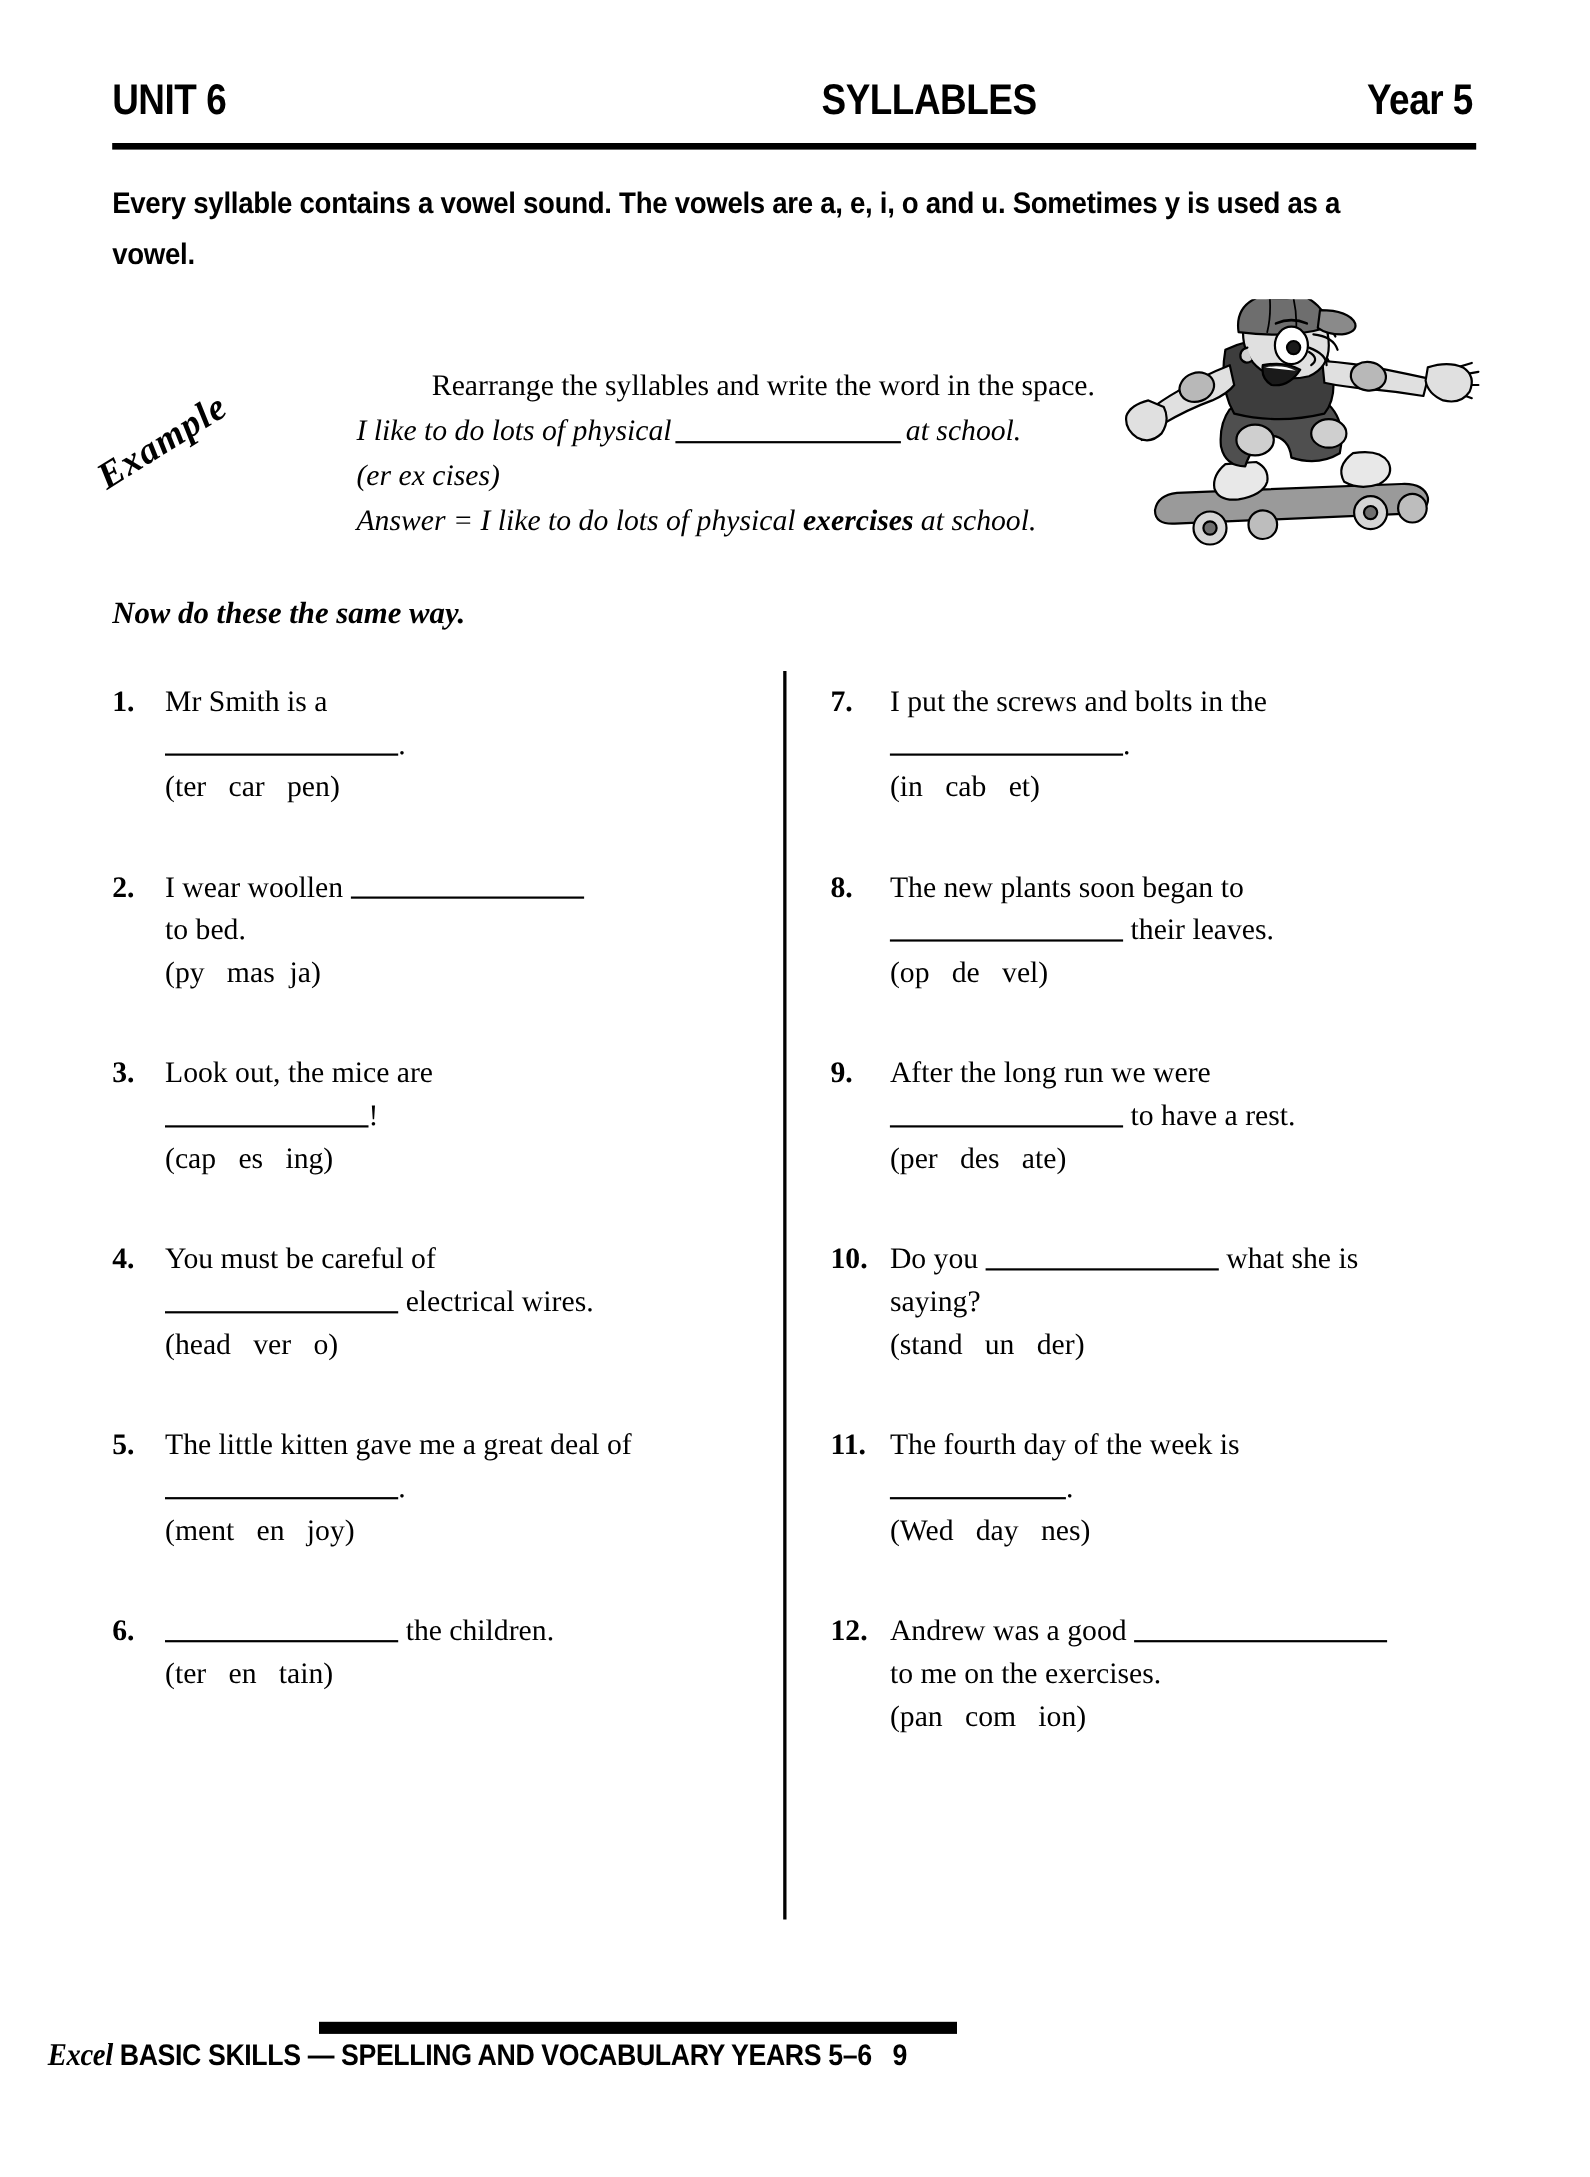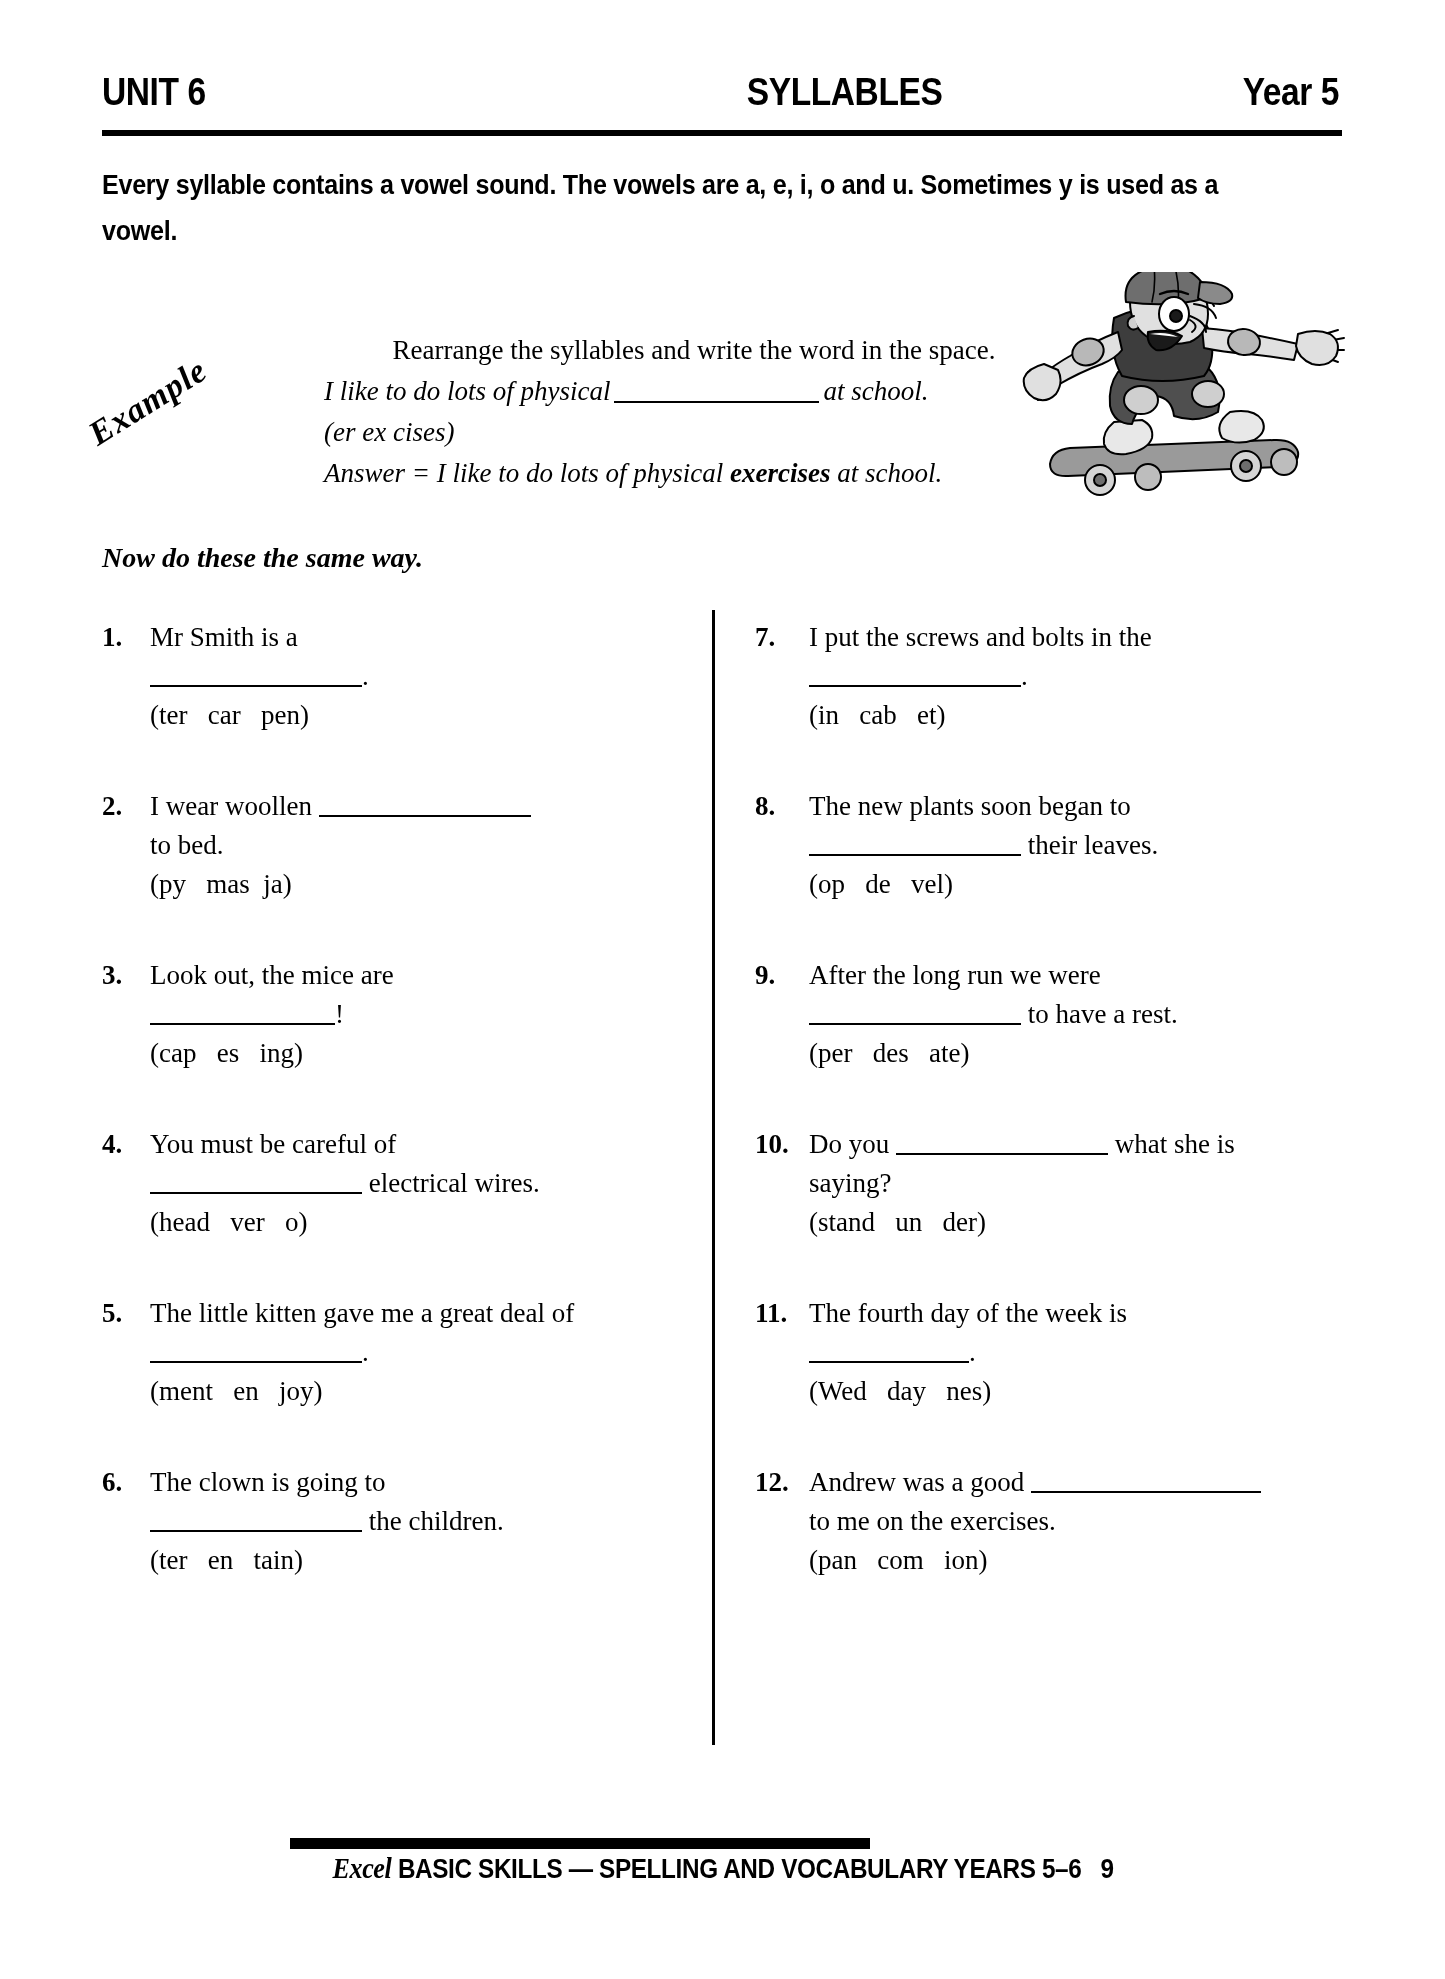--- a/index.html
+++ b/index.html
@@ -195,21 +195,21 @@
     top: 1838px;
     width: 580px;
     height: 11px;
     background: #000;
   }
   .footer {
     position: absolute;
     left: 0;
     top: 1852px;
     width: 1445px;
-    text-align: center;
+    text-align: left;
     font-family: "Liberation Sans", "DejaVu Sans", sans-serif;
     font-weight: bold;
     font-size: 27px;
     letter-spacing: -0.4px;
   }
   .footer .brand {
     font-family: "Liberation Serif", "DejaVu Serif", serif;
     font-style: italic;
     font-weight: bold;
     font-size: 29px;
@@ -363,21 +363,20 @@
       <div class="q-body">
         <div class="q-line">The little kitten gave me a great deal of</div>
         <div class="q-line"><span class="blank b-m"></span><span>.</span></div>
         <div class="q-syll">(ment   en   joy)</div>
       </div>
     </div>
 
     <div class="q">
       <div class="q-num">6.</div>
       <div class="q-body">
-        <div class="q-line">The clown is going to</div>
         <div class="q-line"><span class="blank b-m"></span><span> the children.</span></div>
         <div class="q-syll">(ter   en   tain)</div>
       </div>
     </div>
 
   </div>
 
   <div class="col col-right">
 
     <div class="q">

